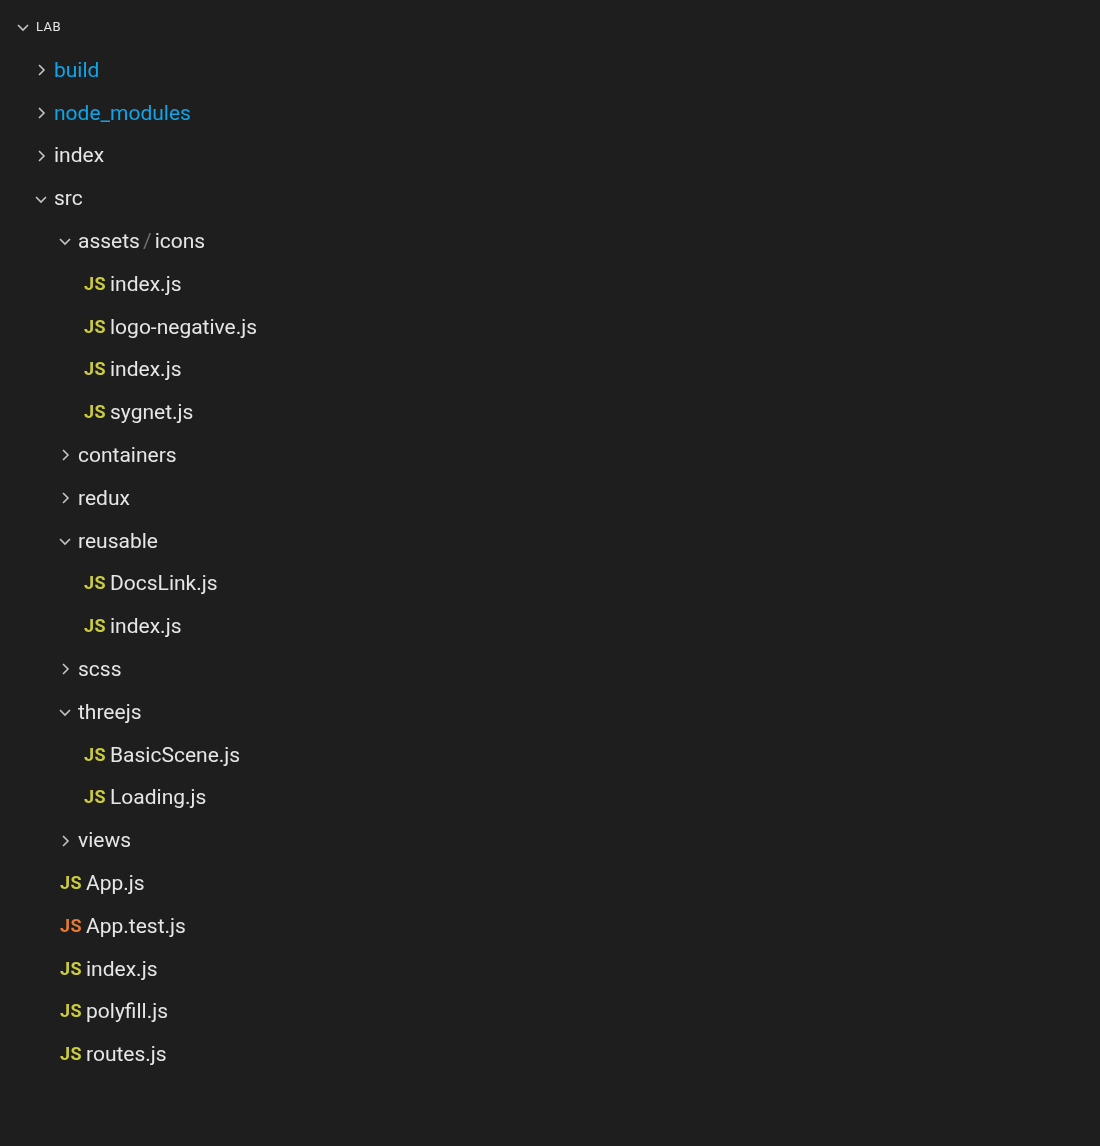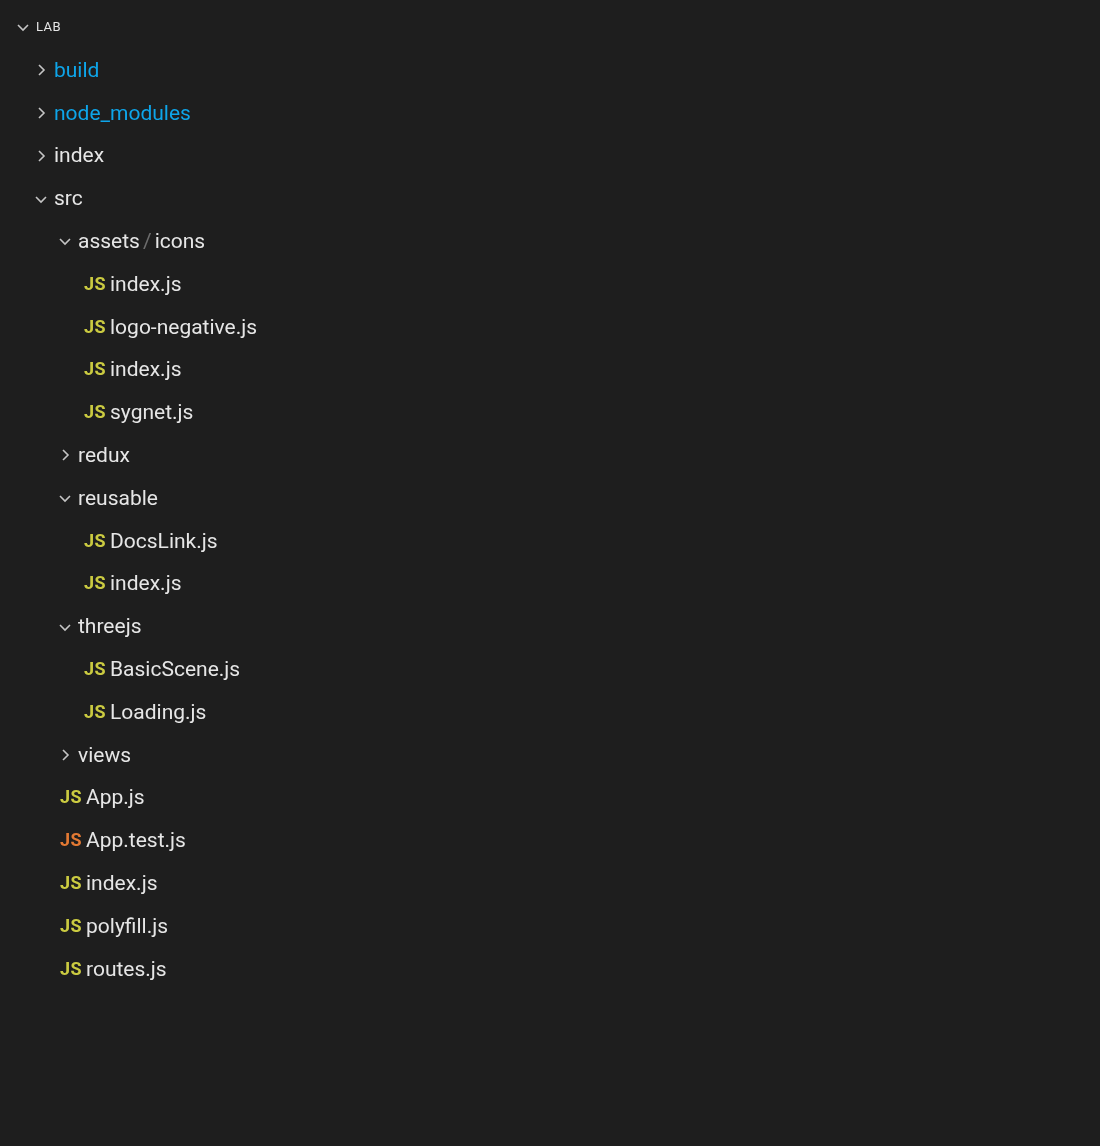--- a/index.html
+++ b/index.html
@@ -168,20 +168,29 @@
       <span class="file-icon js">JS</span>
       <span class="label"><span>sygnet.js</span></span>
     </div>
     <div class="row">
       <span class="indent" style="width: 52px;"></span>
       <span class="twisty">
         <svg viewBox="0 0 16 16">
           <polyline points="6,3 11,8 6,13"></polyline>
         </svg>
       </span>
+      <span class="label"><span>containers</span></span>
+    </div>
+    <div class="row">
+      <span class="indent" style="width: 52px;"></span>
+      <span class="twisty">
+        <svg viewBox="0 0 16 16">
+          <polyline points="6,3 11,8 6,13"></polyline>
+        </svg>
+      </span>
       <span class="label"><span>redux</span></span>
     </div>
     <div class="row">
       <span class="indent" style="width: 52px;"></span>
       <span class="twisty">
         <svg viewBox="0 0 16 16">
           <polyline points="3,6 8,11 13,6"></polyline>
         </svg>
       </span>
       <span class="label"><span>reusable</span></span>
@@ -198,20 +207,29 @@
     </div>
     <div class="row">
       <span class="indent" style="width: 54px;"></span>
       <span class="twisty placeholder">
         <svg viewBox="0 0 16 16">
           <polyline points="6,3 11,8 6,13"></polyline>
         </svg>
       </span>
       <span class="file-icon js">JS</span>
       <span class="label"><span>index.js</span></span>
+    </div>
+    <div class="row">
+      <span class="indent" style="width: 52px;"></span>
+      <span class="twisty">
+        <svg viewBox="0 0 16 16">
+          <polyline points="6,3 11,8 6,13"></polyline>
+        </svg>
+      </span>
+      <span class="label"><span>scss</span></span>
     </div>
     <div class="row">
       <span class="indent" style="width: 52px;"></span>
       <span class="twisty">
         <svg viewBox="0 0 16 16">
           <polyline points="3,6 8,11 13,6"></polyline>
         </svg>
       </span>
       <span class="label"><span>threejs</span></span>
     </div>

